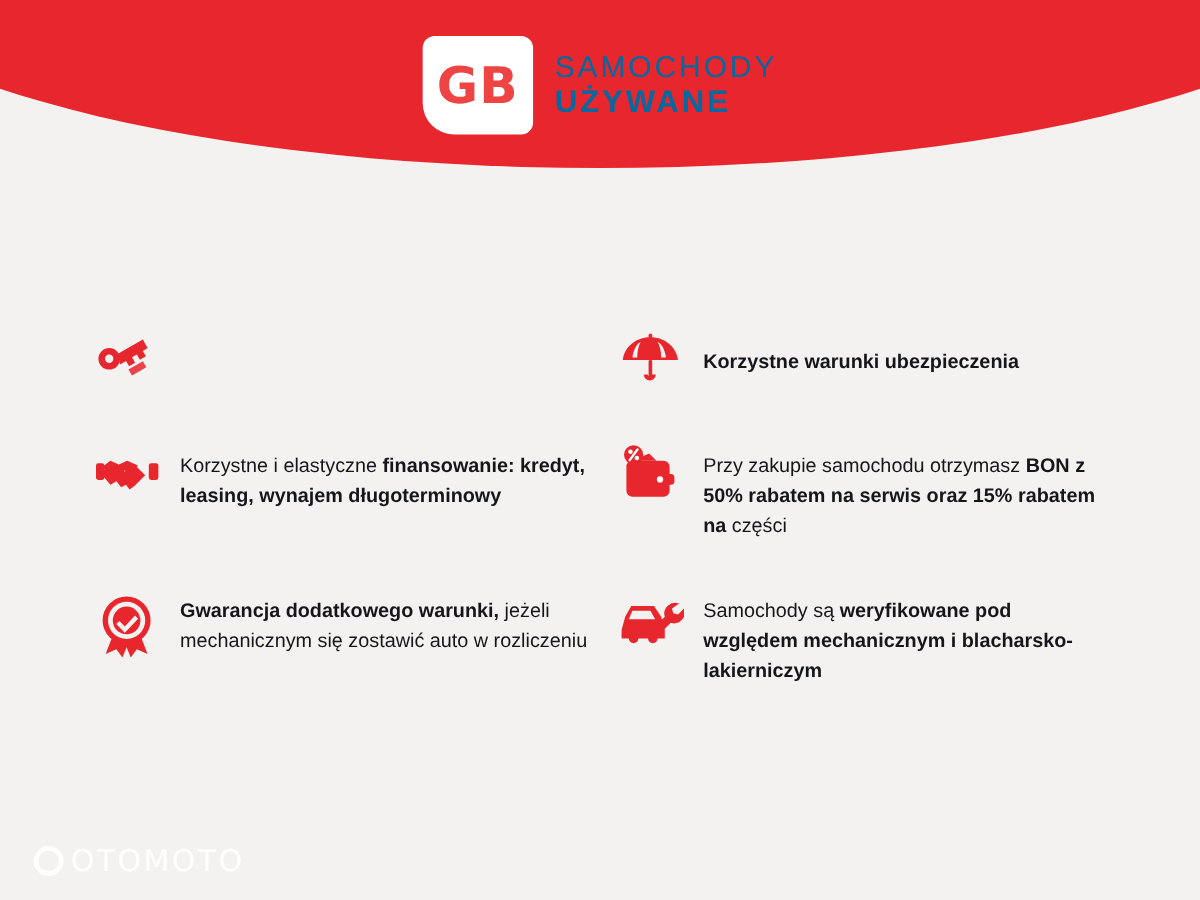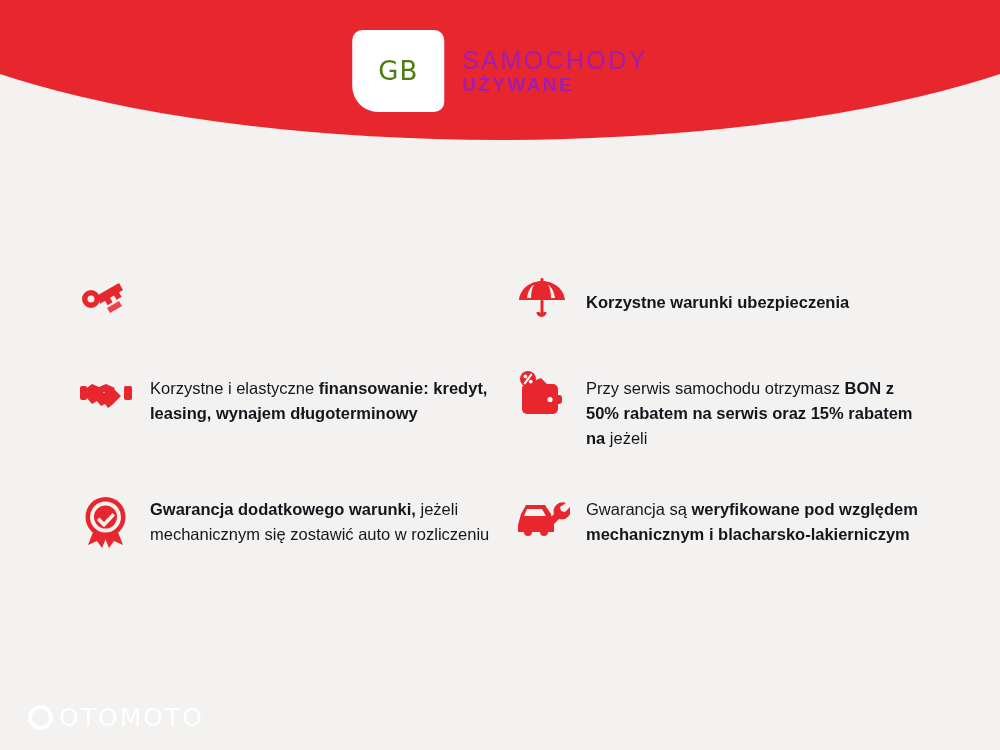--- a/index.html
+++ b/index.html
@@ -45,37 +45,37 @@
   .brand-mark {
     width: 92px;
     height: 82px;
     background: #ffffff;
     border-radius: 10px 10px 10px 26px;
     display: flex;
     align-items: center;
     justify-content: center;
   }
   .brand-mark span {
-    color: #4d7c0f;
-    font-weight: normal;
-    font-size: 26px;
+    color: #ef4444;
+    font-weight: bold;
+    font-size: 42px;
     letter-spacing: 1px;
     font-family: "DejaVu Sans", sans-serif;
   }
   .brand-text {
-    color: #a21caf;
+    color: #0369a1;
     line-height: 1.12;
   }
   .brand-text .line1 {
     font-size: 25px;
     letter-spacing: 2.4px;
     font-weight: normal;
   }
   .brand-text .line2 {
-    font-size: 19px;
+    font-size: 26px;
     letter-spacing: 2.4px;
     font-weight: bold;
   }
 
   
   .features {
     position: absolute;
     top: 278px;
     left: 78px;
     width: 868px;
@@ -212,21 +212,21 @@
           <g>
             <circle cx="14" cy="9" r="8" fill="#e8262d"></circle>
             <circle cx="11.4" cy="6.4" r="1.9" fill="#ffffff"></circle>
             <circle cx="16.7" cy="11.6" r="1.9" fill="#ffffff"></circle>
             <rect x="13" y="2.5" width="2" height="13" rx="1" fill="#ffffff" transform="rotate(36 14 9)"></rect>
           </g>
         </g>
       </svg>
     </div>
     <div class="feature-text">
-      <span>Przy serwis samochodu otrzymasz </span><b>BON z 50% rabatem na serwis oraz 15% rabatem na </b><span>jeżeli</span>
+      <span>Przy zakupie samochodu otrzymasz </span><b>BON z 50% rabatem na serwis oraz 15% rabatem na </b><span>części</span>
     </div>
   </div>
 
   <div class="feature col-left">
     <div class="feature-icon">
       <svg width="56" height="58" viewBox="0 0 56 58" aria-hidden="true">
         <g fill="#e8262d">
           <path d="M17 36 l-7 18 l9 -4 l5 7 l7 -17 z"></path>
           <path d="M38 36 l7 18 l-9 -4 l-5 7 l-7 -17 z"></path>
           <circle cx="27.5" cy="26" r="20"></circle>
@@ -244,21 +244,21 @@
   <div class="feature col-right">
     <div class="feature-icon">
       <svg width="56" height="54" viewBox="0 0 56 54" aria-hidden="true">
         <g fill="#e8262d">
           <path d="M4 34 l3 -11 l5 -9 h19 l6 9 l3 11 v7 h-6 a4 4 0 0 1 -8 0 h-8 a4 4 0 0 1 -8 0 h-6 z M13 18 l-3 7 h22 l-4 -7 z"></path>
           <path d="M52 12 a9 9 0 0 0 -12 11 l-10 10 l5 5 l10 -10 a9 9 0 0 0 11 -12 l-5 5 l-4 -1 l-1 -4 z"></path>
         </g>
       </svg>
     </div>
     <div class="feature-text">
-      <span>Gwarancja są </span><b>weryfikowane pod względem mechanicznym i blacharsko-lakierniczym</b>
+      <span>Samochody są </span><b>weryfikowane pod względem mechanicznym i blacharsko-lakierniczym</b>
     </div>
   </div>
 
 </div>
 
 <div class="watermark">
   <span class="ring"></span>
     <span>OTOMOTO</span>
 </div>
 

